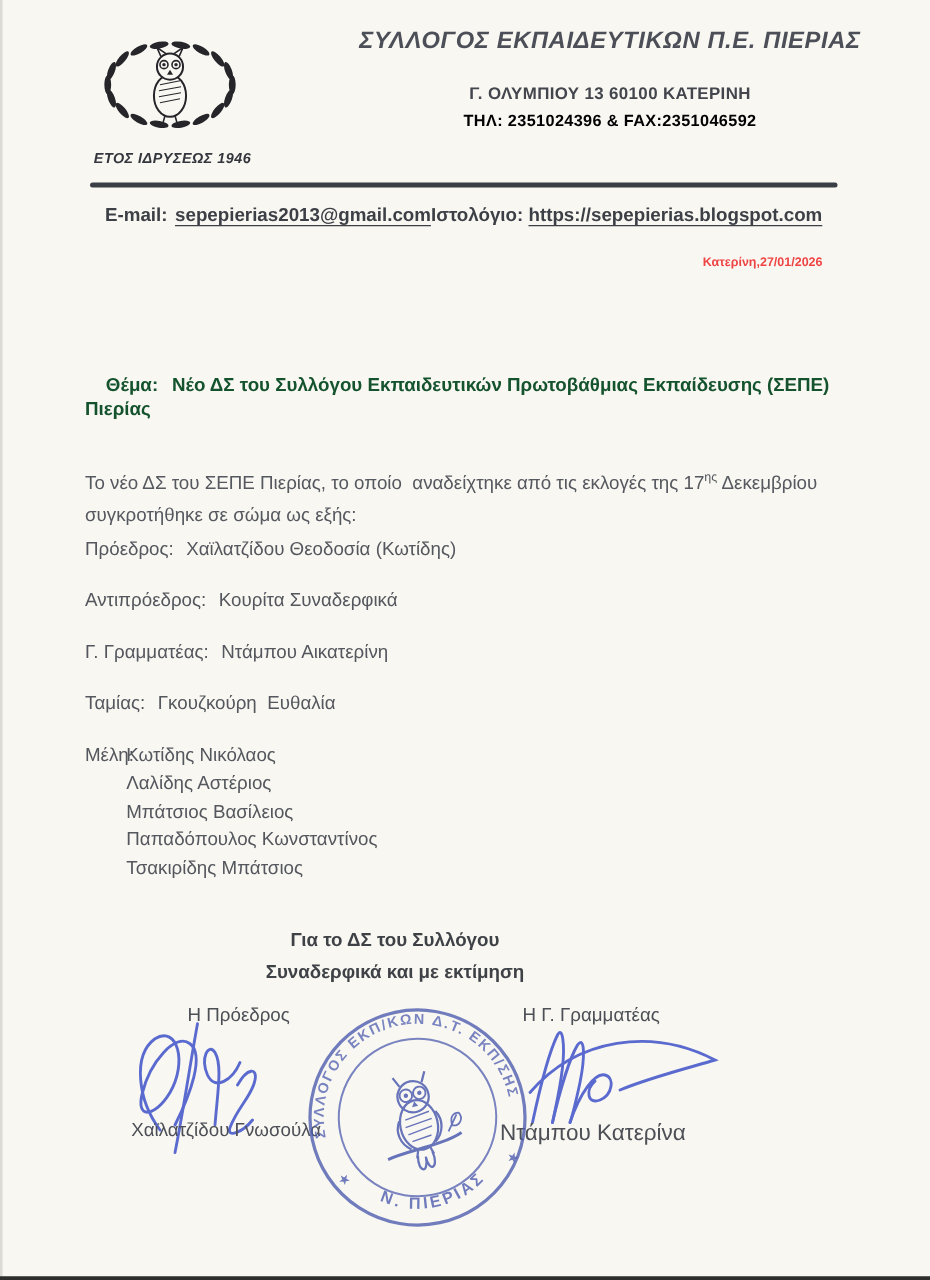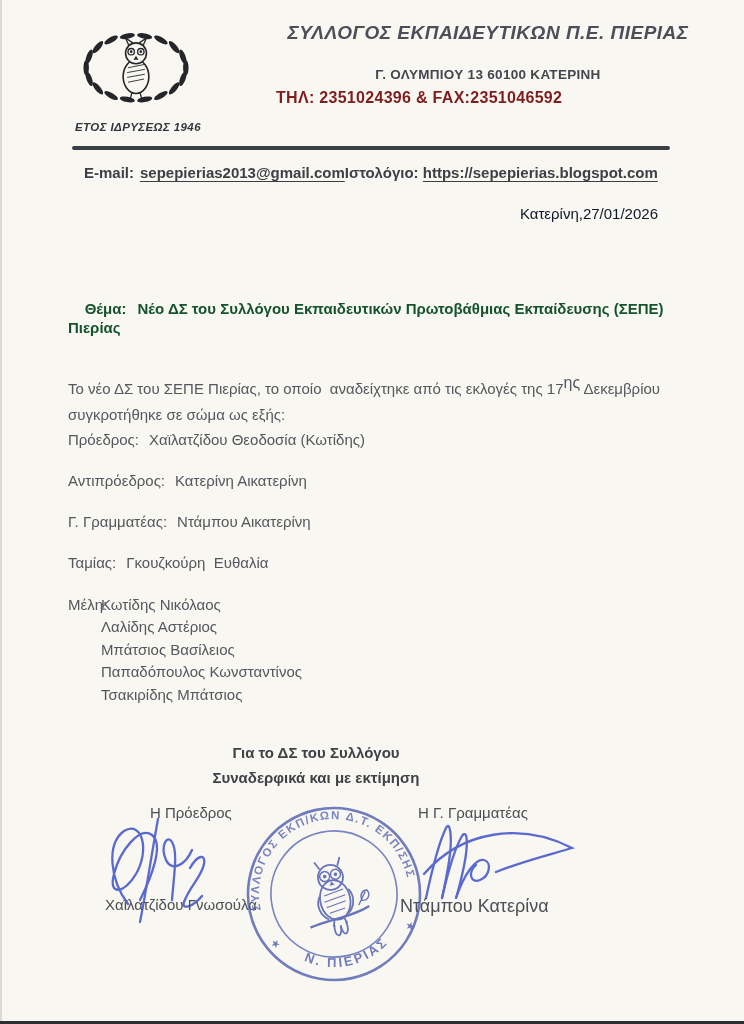--- a/index.html
+++ b/index.html
@@ -17,35 +17,35 @@
   .edge-left{left:0;top:0;width:2px;height:1024px;background:#dcdad4;}
 
   
   .logo-svg{left:63px;top:26px;width:146px;height:98px;}
   .logo-caption{left:56px;top:121px;width:164px;text-align:center;
     font-size:11.5px;font-weight:bold;font-style:italic;color:#33363c;letter-spacing:.4px;}
   .org-title{left:276px;top:22px;width:424px;text-align:center;
     font-size:19px;font-weight:bold;font-style:italic;color:#4c4f57;letter-spacing:.5px;}
   .org-address{left:276px;top:67px;width:424px;text-align:center;
     font-size:13.5px;font-weight:bold;color:#43464d;letter-spacing:.3px;}
-  .org-phone{left:276px;top:89px;width:424px;
-    font-size:16px;font-weight:bold;color:#7f1d1d;letter-spacing:.3px;}
+  .org-phone{left:276px;top:89px;width:424px;text-align:center;
+    font-size:13px;font-weight:bold;color:#000000;letter-spacing:.3px;}
   .header-rule{left:72px;top:146px;width:598px;height:4px;background:#3a3f45;border-radius:2px;}
 
   .email-line{left:84px;top:164px;width:620px;font-size:15px;font-weight:bold;color:#3c3f45;}
   .email-line .lbl{margin-right:6px;}
   .doc-link{color:#3c3f45;text-decoration:underline;text-underline-offset:3px;cursor:pointer;}
-  .date-line{right:86px;top:205px;font-size:15px;font-weight:normal;color:#0f172a;}
+  .date-line{right:86px;top:205px;font-size:10px;font-weight:bold;color:#ef4444;}
 
   .subject{left:68px;top:280px;width:630px;font-size:15px;font-weight:bold;
     color:#14532d;line-height:19px;}
   .subject .lbl{margin-right:11px;}
 
   .para{left:68px;top:370px;width:628px;font-size:15px;color:#55585e;line-height:26px;margin:0;}
-  .para sup{font-size:16px;}
+  .para sup{font-size:10px;}
 
   .roles{left:68px;top:431px;width:620px;font-size:15px;color:#54575d;}
   .role-row{height:18px;margin-bottom:23px;}
   .role-label{margin-right:10px;}
 
   .members{left:68px;top:594px;width:620px;font-size:15px;color:#54575d;line-height:22.4px;}
   .members-label{display:inline-block;width:33px;}
   .member-row{margin-left:33px;}
 
   .closing{left:150px;top:740px;width:332px;text-align:center;
@@ -123,21 +123,21 @@
     <span class="lbl">Θέμα:</span><span>Νέο ΔΣ του Συλλόγου Εκπαιδευτικών Πρωτοβάθμιας Εκπαίδευσης (ΣΕΠΕ) Πιερίας</span>
   </div>
 
   <p class="abs para keep-space"><span>Το νέο ΔΣ του ΣΕΠΕ Πιερίας, το οποίο  αναδείχτηκε από τις εκλογές της 17</span><sup>ης</sup><span> Δεκεμβρίου συγκροτήθηκε σε σώμα ως εξής:</span></p>
 
   <div class="abs roles">
     <div class="role-row">
       <span class="role-label">Πρόεδρος:</span><span class="keep-space">Χαϊλατζίδου Θεοδοσία (Κωτίδης)</span>
     </div>
     <div class="role-row">
-      <span class="role-label">Αντιπρόεδρος:</span><span class="keep-space">Κατερίνη Αικατερίνη</span>
+      <span class="role-label">Αντιπρόεδρος:</span><span class="keep-space">Κουρίτα Συναδερφικά</span>
     </div>
     <div class="role-row">
       <span class="role-label">Γ. Γραμματέας:</span><span class="keep-space">Ντάμπου Αικατερίνη</span>
     </div>
     <div class="role-row">
       <span class="role-label">Ταμίας:</span><span class="keep-space">Γκουζκούρη  Ευθαλία</span>
     </div>
   </div>
 
   <div class="abs members">

